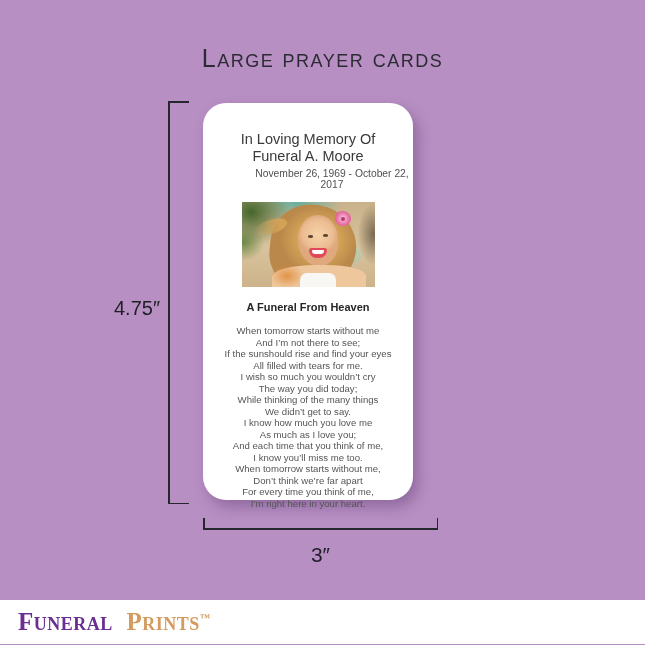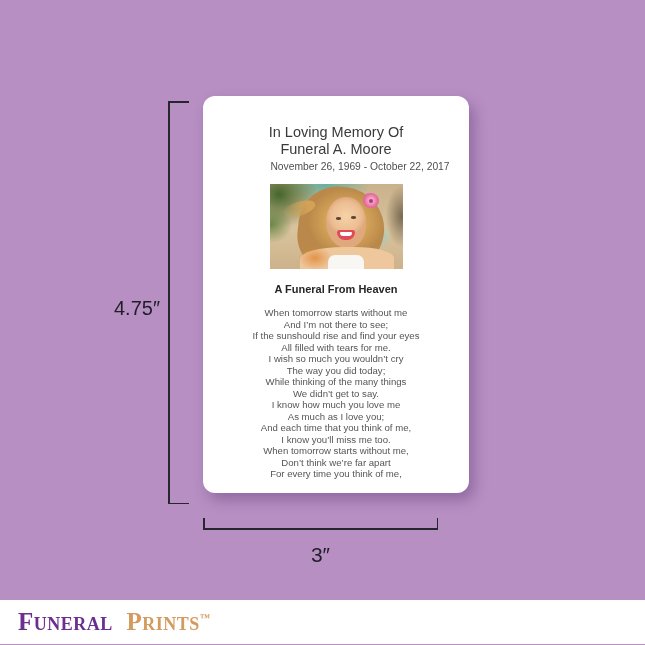--- a/index.html
+++ b/index.html
@@ -20,25 +20,25 @@
     text-align: center;
     font-variant: small-caps;
     font-size: 25px;
     letter-spacing: 1.5px;
     color: var(--ink, #2b2b33);
   }
   
   .card {
     position: absolute;
     left: 203px;
-    top: 96px;
-    width: 266px;
+    top: 103px;
+    width: 210px;
     height: 397px;
     background: #ffffff;
-    border-radius: 12px;
+    border-radius: 23px;
     box-shadow: 5px 7px 14px rgba(72, 38, 94, 0.35);
     text-align: center;
     color: #3c3c3c;
   }
   .mem-line1 { margin-top: 28px; font-size: 14.5px; line-height: 17px; color: #3a3a3a; }
   .mem-line2 { font-size: 14.5px; line-height: 17px; color: #3a3a3a; }
   .mem-dates { margin-top: 3px; font-size: 10.3px; color: #4f4f4f; padding-left: 48px; }
   
   .photo {
     position: relative;
@@ -134,20 +134,21 @@
   }
   .brand-word1 { color: var(--brand-purple, #6b2e91); }
   .brand-word2 { color: var(--brand-tan, #d49a5e); margin-left: 7px; }
   .brand-tm { color: var(--brand-tan, #d49a5e); font-size: 10px; vertical-align: super; font-variant: normal; }
 </style>
 </head>
 <body>
 
 <div class="stage">
 
+  <div class="page-title">Large prayer cards</div>
 
   <div class="dim dim-v-line"></div>
   <div class="dim dim-v-cap-t"></div>
   <div class="dim dim-v-cap-b"></div>
   <div class="dim-label-h">4.75″</div>
 
   <div class="dim dim-h-line"></div>
   <div class="dim dim-h-cap-l"></div>
   <div class="dim dim-h-cap-r"></div>
   <div class="dim-label-w">3″</div>
@@ -182,20 +183,21 @@
       <div>The way you did today;</div>
       <div>While thinking of the many things</div>
       <div>We didn’t get to say.</div>
       <div>I know how much you love me</div>
       <div>As much as I love you;</div>
       <div>And each time that you think of me,</div>
       <div>I know you’ll miss me too.</div>
       <div>When tomorrow starts without me,</div>
       <div>Don’t think we’re far apart</div>
       <div>For every time you think of me,</div>
+      <div>I’m right here in your heart.</div>
     </div>
   </div>
 
   <div class="footer">
     <div class="brand">
       <span class="brand-word1">Funeral</span>
       <span class="brand-word2">Prints</span><span class="brand-tm">™</span>
     </div>
   </div>
 

